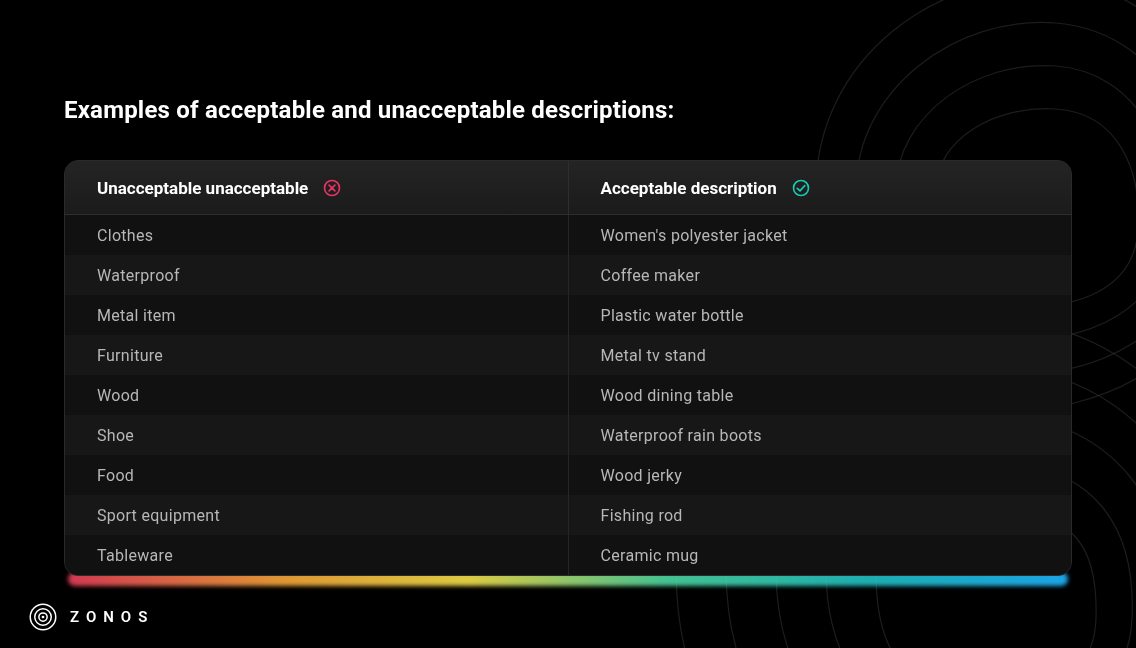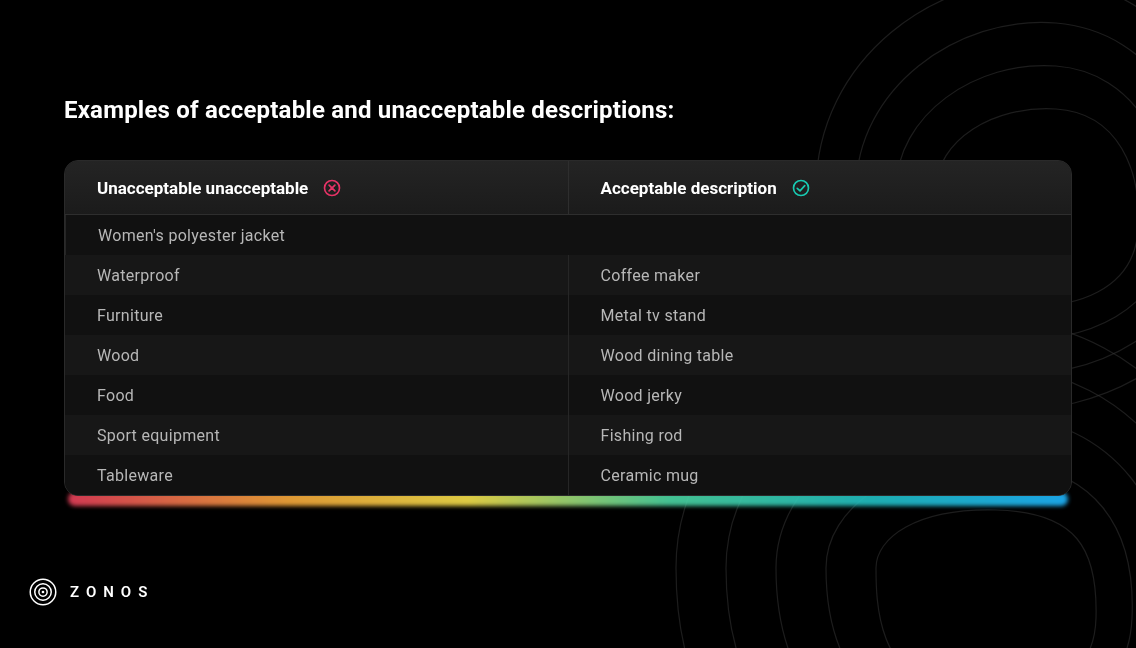--- a/index.html
+++ b/index.html
@@ -98,21 +98,21 @@
     color: #b7b7b7;
     font-size: 16px;
     letter-spacing: 0.3px;
   }
   .cell.right { border-left: 1px solid #262626; }
 
   
   .brand {
     position: absolute;
     left: 28px;
-    bottom: 41px;
+    bottom: 16px;
     display: flex;
     align-items: center;
     gap: 12px;
     z-index: 2;
   }
   .brand-text {
     color: #fff;
     font-size: 15px;
     font-weight: 600;
     letter-spacing: 7px;
@@ -159,33 +159,42 @@
           <span class="hicon">
             <svg width="20" height="20" viewBox="0 0 24 24">
               <circle cx="12" cy="12" r="9" fill="none" stroke="#18c9b1" stroke-width="2"></circle>
               <path d="M7.5 12.5 L10.8 15.5 L16.5 9.2" fill="none" stroke="#18c9b1" stroke-width="2" stroke-linecap="round" stroke-linejoin="round"></path>
             </svg>
           </span>
         </div>
       </div>
       <div class="rows" id="rows">
           <div class="row">
+            <div class="cell">Clothes</div>
             <div class="cell right">Women's polyester jacket</div>
           </div>
           <div class="row">
             <div class="cell">Waterproof</div>
             <div class="cell right">Coffee maker</div>
           </div>
           <div class="row">
+            <div class="cell">Metal item</div>
+            <div class="cell right">Plastic water bottle</div>
+          </div>
+          <div class="row">
             <div class="cell">Furniture</div>
             <div class="cell right">Metal tv stand</div>
           </div>
           <div class="row">
             <div class="cell">Wood</div>
             <div class="cell right">Wood dining table</div>
+          </div>
+          <div class="row">
+            <div class="cell">Shoe</div>
+            <div class="cell right">Waterproof rain boots</div>
           </div>
           <div class="row">
             <div class="cell">Food</div>
             <div class="cell right">Wood jerky</div>
           </div>
           <div class="row">
             <div class="cell">Sport equipment</div>
             <div class="cell right">Fishing rod</div>
           </div>
           <div class="row">

